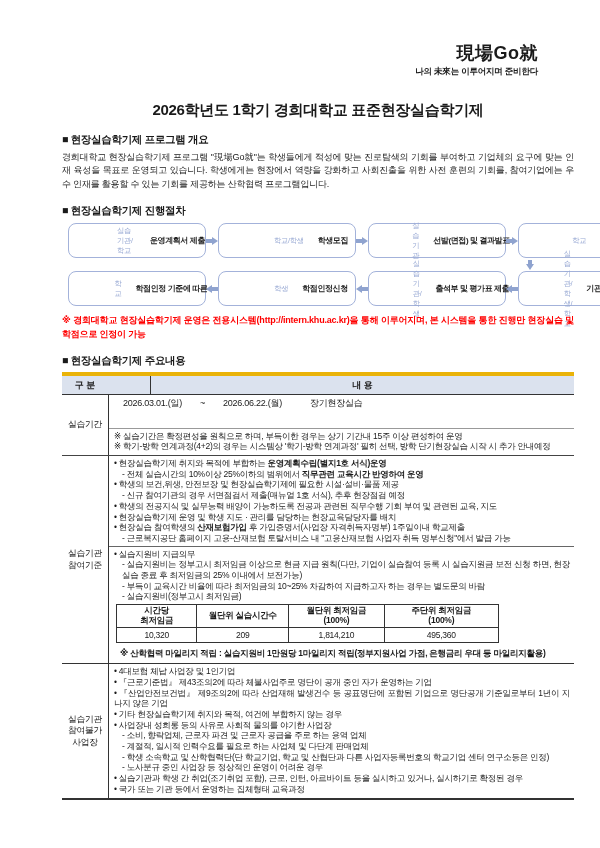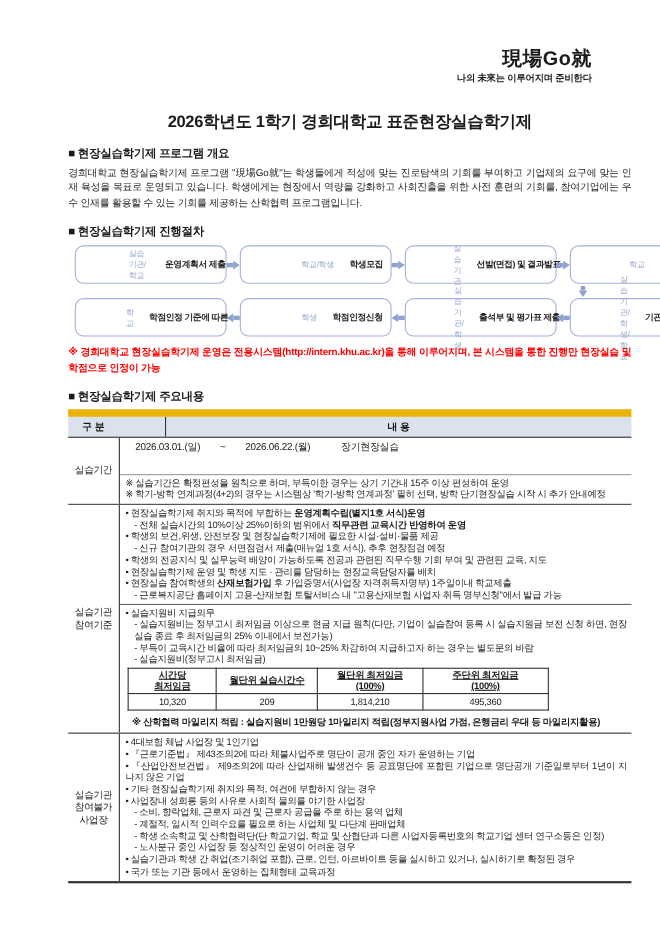--- a/index.html
+++ b/index.html
@@ -28,41 +28,41 @@
   .head-r{display:block;width:0;height:0;border-top:4.5px solid transparent;border-bottom:4.5px solid transparent;border-left:6px solid #8fa3cf;}
   .head-l{display:block;width:0;height:0;border-top:4.5px solid transparent;border-bottom:4.5px solid transparent;border-right:6px solid #8fa3cf;}
   .down-row{display:flex;justify-content:flex-end;align-items:center;padding-right:40px;height:13px;}
   .varrow{display:flex;flex-direction:column;align-items:center;}
   .vstem{display:block;width:3.5px;height:4px;background:#8fa3cf;}
   .head-d{display:block;width:0;height:0;border-left:4.5px solid transparent;border-right:4.5px solid transparent;border-top:6px solid #8fa3cf;}
 
   .system-note{color:#ff0000;font-weight:bold;font-size:9px;line-height:1.5;margin-top:8px;text-align:justify;letter-spacing:-0.2px;}
 
   
-  .main-table{margin-top:3px;border-top:7px solid #eab308;border-bottom:2px solid #333;}
+  .main-table{margin-top:3px;border-top:4px solid #eab308;border-bottom:2px solid #333;}
   .mt-header{display:grid;grid-template-columns:46px 1fr;background:#dbe2ee;border-bottom:1.5px solid #333;}
   .mt-header div{font-size:9px;font-weight:bold;text-align:center;padding:2.5px 0;}
   .mt-header .hc2{border-left:1px solid #333;margin-left:42px;}
   .mt-row{display:grid;grid-template-columns:46px 1fr;}
   .mt-row + .mt-row{border-top:1.2px solid #444;}
   .mt-row.thick{border-top:1.8px solid #333;}
   .mt-label{display:flex;align-items:center;justify-content:center;text-align:center;font-size:8.8px;padding:2px 1px;letter-spacing:-0.3px;line-height:1.3;}
   .mt-content{border-left:1px solid #333;padding:2px 4px 3px 5px;font-size:8.5px;line-height:1.26;letter-spacing:-0.25px;text-align:justify;}
   .ln{}
   .sub{padding-left:8px;}
   .b{font-weight:bold;}
   .hr{border-top:1px solid #666;margin:2px -4px 2px -5px;}
   .date-line{display:flex;align-items:baseline;font-size:9px;padding:1px 0 18px 14px;border-bottom:0.8px solid #999;margin:0 -4px 2px -5px;}
   .date-sep{margin:0 18px;}
   .date-type{margin-left:28px;}
 
   
   .wage{width:84%;border-collapse:collapse;table-layout:fixed;text-align:center;font-size:8.5px;margin:2px 0 2px 2px;}
   .wage th,.wage td{border:1px solid #333;padding:1px 0;}
-  .wage th{font-weight:bold;line-height:1.15;white-space:pre-line;text-decoration:underline;}
+  .wage th{font-weight:bold;line-height:1.15;white-space:pre-line;}
   .wage td{padding:2px 0;}
   .wc1{width:21%;}.wc2{width:24%;margin-top:28px;}.wc3{width:25%;}.wc4{width:30%;}
   .mileage{font-weight:bold;padding:3px 0 1px 6px;}
 </style>
 </head>
 <body>
 
 <div class="page">
 
   <div class="brand">

